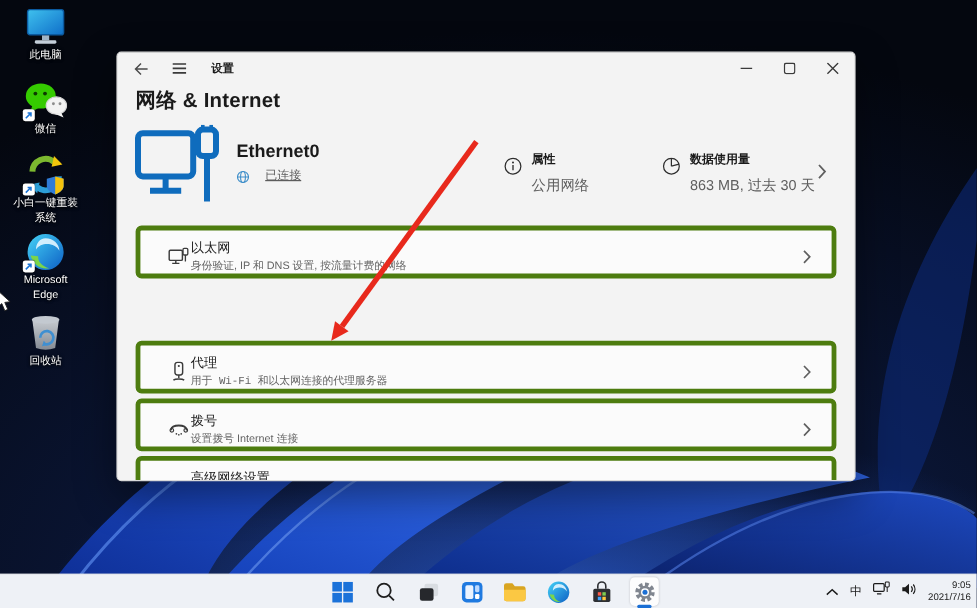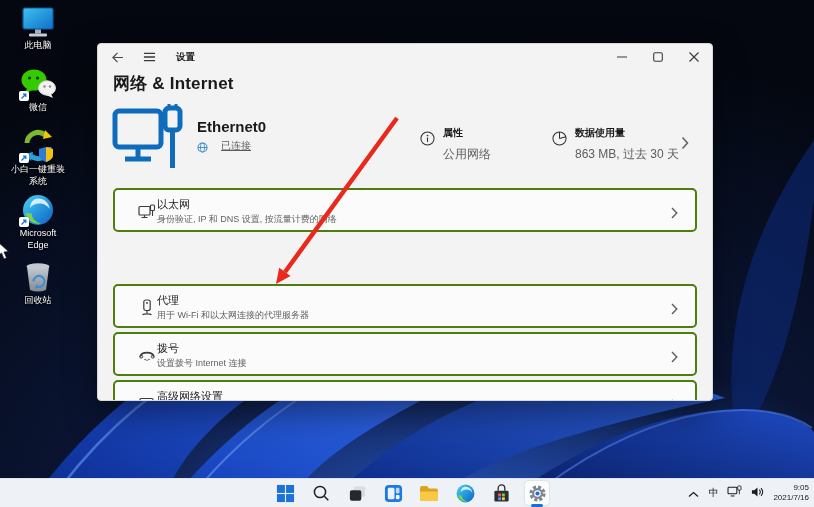--- a/index.html
+++ b/index.html
@@ -27,27 +27,27 @@
 
   .hero-icon{position:absolute;left:13px;top:60px;}
   .hero-name{position:absolute;left:99px;top:74px;font-size:15px;font-weight:700;color:#1a1a1a;}
   .hero-status{position:absolute;left:99px;top:95px;display:flex;align-items:flex-end;gap:13px;font-size:10px;color:#5d5d5d;text-decoration:underline;}
   .hcol-icon{position:absolute;top:87px;}
   .hcol{position:absolute;top:82px;}
   .hcol .t{font-size:10px;font-weight:700;color:#1a1a1a;}
   .hcol .s{font-size:12px;color:#5d5d5d;margin-top:6px;}
   .hero-chev{position:absolute;left:583px;top:92px;}
 
-  .card{position:absolute;left:15px;width:584px;height:44px;background:#fbfbfb;border:2px solid #4d7c0f;
+  .card{position:absolute;left:15px;width:584px;height:44px;background:#fbfbfb;border:4px solid #4d7c0f;
     border-radius:5px;box-sizing:border-box;}
   .card .ric{position:absolute;left:23px;top:13px;}
   .card .rtitle{position:absolute;left:42px;top:7px;font-size:11px;color:#1b1b1b;}
   .card .rsub{position:absolute;left:42px;top:23px;font-size:9px;color:#636363;}
   .card .chev{position:absolute;right:17px;top:15px;}
-  .c1{top:144px;} .c2{top:192px;} .c3{top:240px;} .c4{top:288px;} .c5{top:336px;}
+  .c1{top:144px;} .c2{top:192px;} .c3{top:240px;font-family:Liberation Mono, monospace;} .c4{top:288px;} .c5{top:336px;}
 
   
   .anno{position:absolute;inset:0;z-index:6;pointer-events:none;}
 
   
   .taskbar{position:absolute;left:0;bottom:0;width:100%;height:28px;background:#eef1f6;z-index:5;
     border-top:1px solid rgba(0,0,0,.05);}
   .tb-icons{position:absolute;left:273px;top:2px;display:flex;gap:12px;align-items:center;height:24px;}
   .tb-btn{width:24px;height:24px;display:flex;align-items:center;justify-content:center;border-radius:4px;position:relative;}
   .tb-btn.active{background:#fdfdfd;box-shadow:0 0 2px rgba(0,0,0,.2);}

